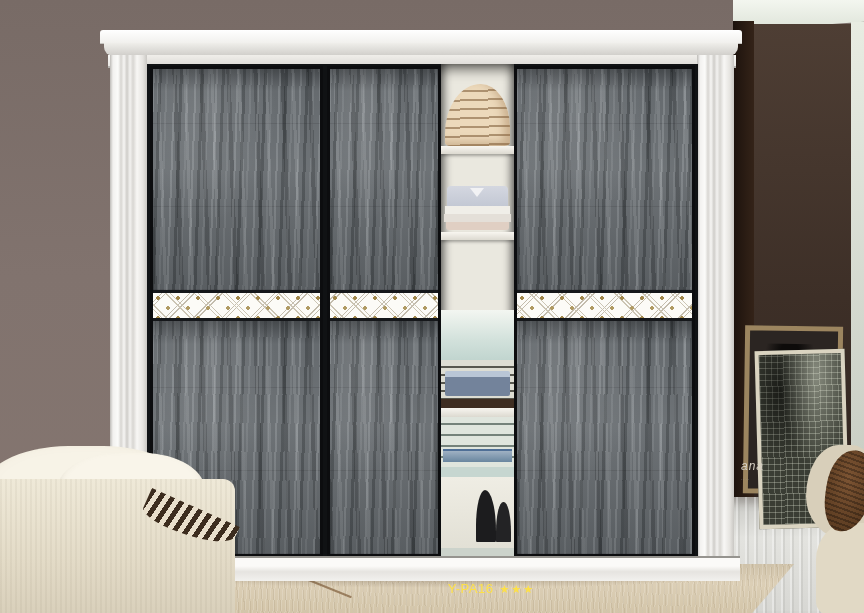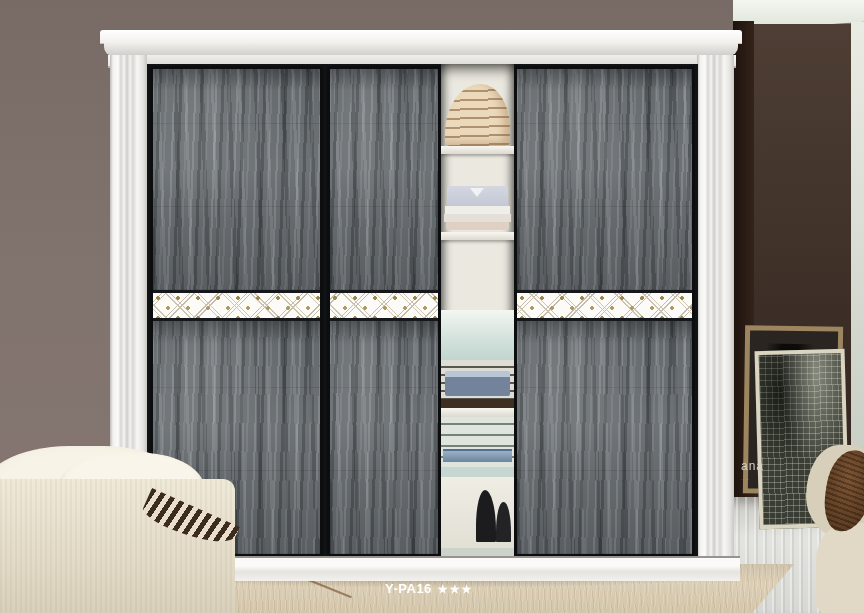--- a/index.html
+++ b/index.html
@@ -42,21 +42,21 @@
   .pic-back::after{content:"";position:absolute;left:18%;top:8%;width:55%;height:45%;
     background:radial-gradient(ellipse at 50% 30%,#0d0b0a 35%,rgba(0,0,0,0) 75%);}
   .pic-front{left:757px;top:350px;width:82px;height:170px;border:4px solid #dad4c1;
     transform:rotate(-1.6deg);background-color:#3a3d34;
     background-image:
       radial-gradient(ellipse at 70% 12%,rgba(225,230,212,.45),rgba(0,0,0,0) 45%),
       radial-gradient(ellipse at 25% 22%,rgba(0,0,0,.55),rgba(0,0,0,0) 40%),
       repeating-linear-gradient(0deg,rgba(219,224,206,.33) 0 1px,rgba(0,0,0,0) 1px 6px),
       repeating-linear-gradient(90deg,rgba(219,224,206,.28) 0 1px,rgba(0,0,0,0) 1px 6px);}
   .poster-ana{left:741px;top:460px;width:36px;height:36px;color:#d6d0c4;
-    font-size:12px;line-height:13px;letter-spacing:1px;}
+    font-size:12px;line-height:13px;letter-spacing:1px;font-style:italic;}
   .poster-ana small{display:block;font-size:5px;color:#a39c90;letter-spacing:0;}
 
   
   .crown-top{left:100px;top:30px;width:642px;height:13px;
     background:linear-gradient(180deg,#ffffff,#f1f0ed);border-radius:3px 3px 0 0;
     box-shadow:0 1px 0 #c6c4c0;}
   .crown-cove{left:104px;top:43px;width:634px;height:13px;
     background:linear-gradient(180deg,#efeeea,#d9d7d3 70%,#cfcdc9);
     border-radius:0 0 9px 9px;}
   .crown-beam{left:108px;top:55px;width:628px;height:11px;
@@ -158,22 +158,22 @@
     border-radius:50% 40% 30% 60% / 60% 50% 40% 50%;}
   .chair-seat{left:816px;top:523px;width:64px;height:92px;background:#e1d9c5;
     border-radius:50% 4% 4% 20% / 40% 4% 4% 15%;}
   .chair-fur{left:826px;top:450px;width:46px;height:82px;transform:rotate(8deg);
     background:radial-gradient(ellipse at 45% 35%,#7c5433,#58391f 80%);
     border-radius:55% 45% 60% 40% / 50% 45% 60% 45%;}
   .chair-fur::after{content:"";position:absolute;inset:0;border-radius:inherit;
     background:repeating-linear-gradient(12deg,rgba(0,0,0,.28) 0 2px,rgba(0,0,0,0) 2px 5px);}
 
   
-  .caption{left:385px;top:581px;width:150px;text-align:left;color:#ffffff;
-    font-size:13px;font-weight:bold;letter-spacing:.5px;}
+  .caption{left:385px;top:581px;width:150px;text-align:right;color:#fde047;
+    font-size:13px;font-weight:normal;letter-spacing:.5px;}
   .caption .stars{font-size:11px;letter-spacing:2px;margin-left:6px;}
 </style>
 </head>
 <body>
 
 <div class="scene">
 
   <div class="abs wall-left"></div>
   <div class="abs ceiling-right"></div>
   <div class="abs wall-right-face"></div>

